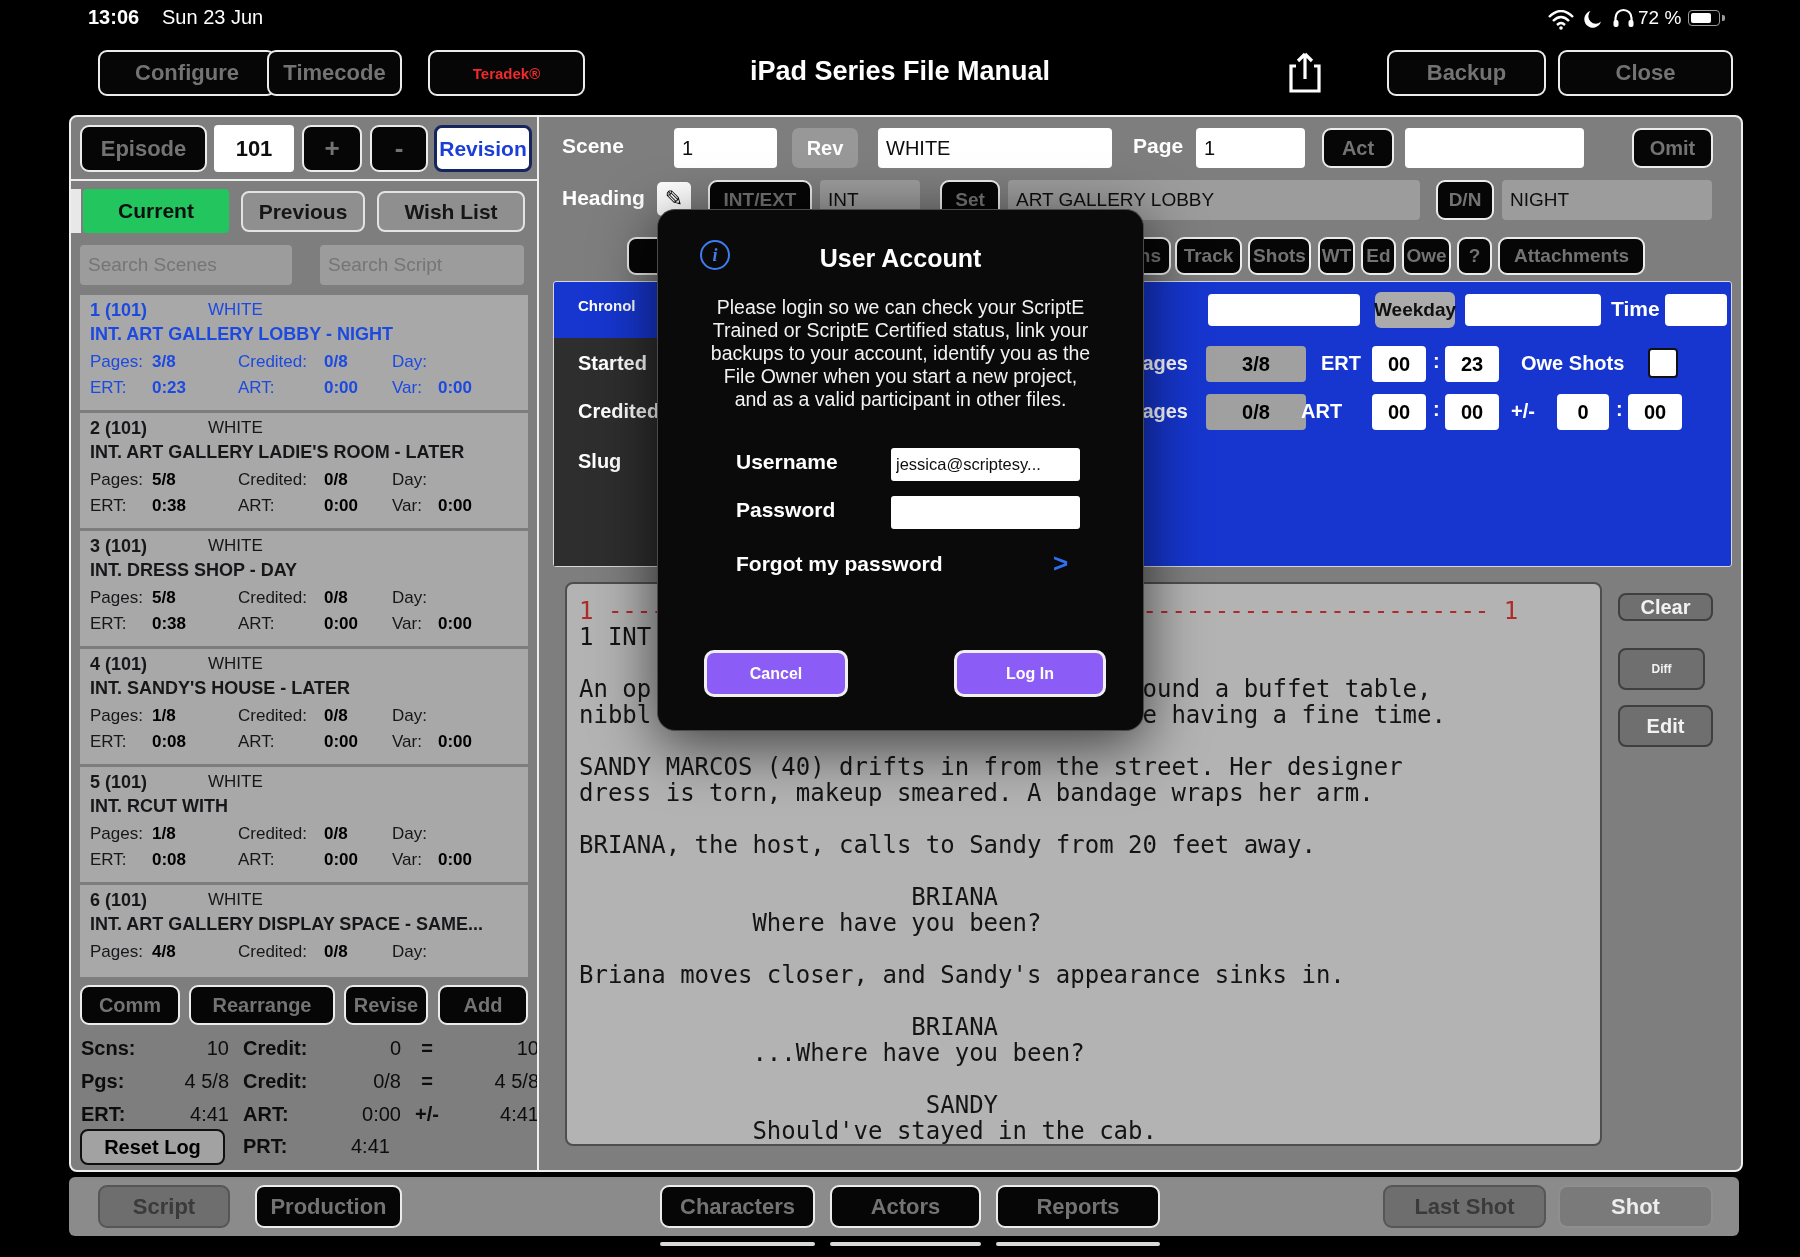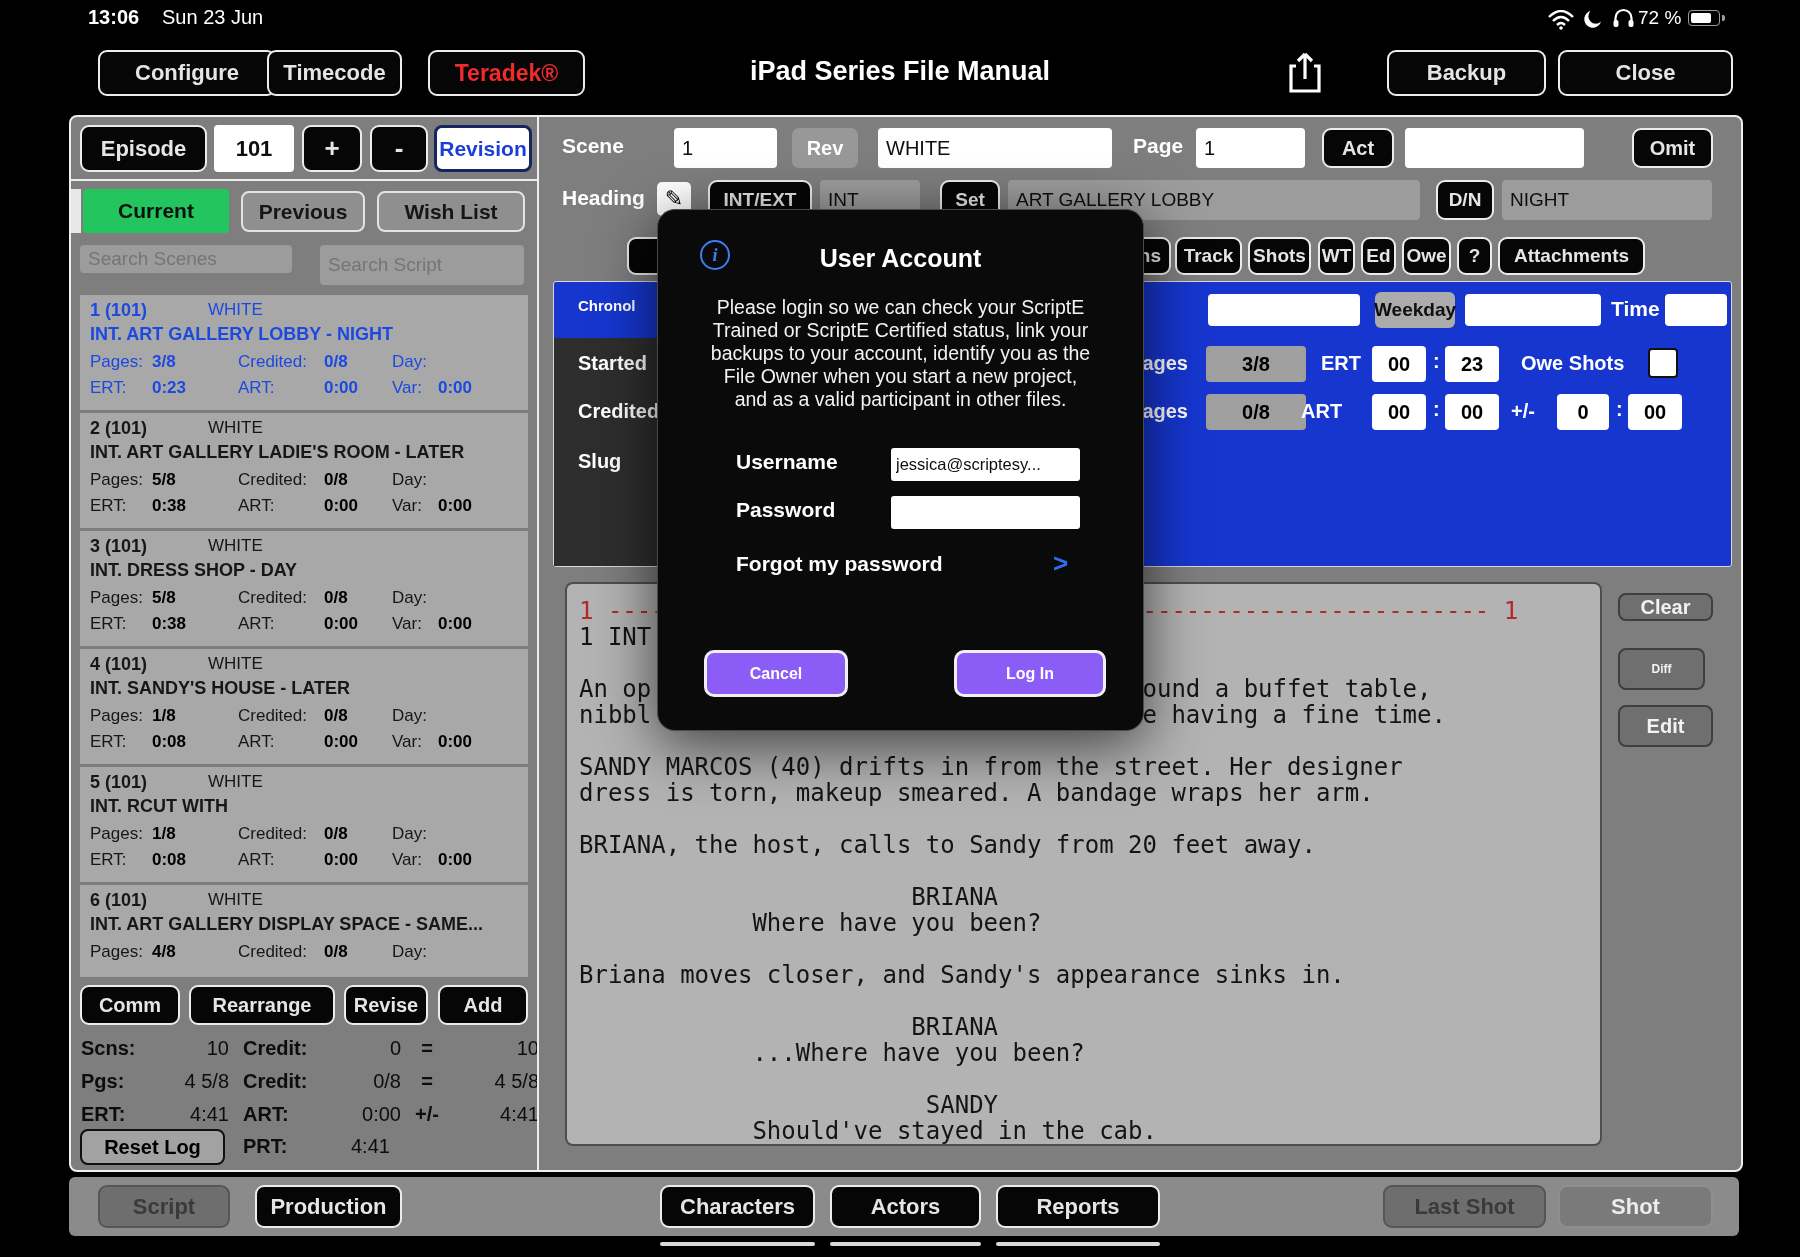--- a/index.html
+++ b/index.html
@@ -1,21 +1,21 @@
 <!DOCTYPE html>
 <html><head>
 <meta charset="utf-8">
 <style>
   html,body{margin:0;padding:0;background:#000;font-family:"Liberation Sans",sans-serif;}
   #screen{position:relative;width:1800px;height:1257px;background:#000;overflow:hidden;}
   .abs{position:absolute;box-sizing:border-box;}
   .fc{display:flex;align-items:center;justify-content:center;}
   .b{font-weight:700;}
   .w{color:#fff;}
-  .btnd{background:#060606;border:2px solid #ececec;border-radius:9px;color:#e5e5e5;font-weight:700;cursor:default;}
+  .btnd{background:#060606;border:2px solid #ececec;border-radius:9px;color:#737373;font-weight:700;cursor:default;}
   .btng{background:#6f6f6f;border:2px solid #3f3f3f;border-radius:8px;color:#f2f2f2;font-weight:700;}
   .btn-dis{background:#6e6e6e;border:2px solid #565656;border-radius:9px;color:#3a3a3a;font-weight:700;}
   .btn-shot{background:#7a7a7a;border:2px solid #8f8f8f;border-radius:9px;color:#ededed;font-weight:700;}
   .inw{background:#fff;border:0;border-radius:4px;color:#0e0e0e;font-family:inherit;padding:0 8px;box-sizing:border-box;}
   .ing{background:#9c9c9c;border:0;border-radius:4px;color:#0e0e0e;font-family:inherit;padding:0 8px;box-sizing:border-box;}
   .greybox{background:#a0a0a0;border-radius:4px;color:#000;font-weight:700;}
   .whitebox{background:#fff;border-radius:4px;color:#000;font-weight:700;}
   .plabel{color:#fff;font-weight:700;font-size:21px;}
   #frame{position:absolute;left:69px;top:115px;width:1670px;height:1053px;background:#7e7e7e;border:2px solid #efefef;border-radius:8px;overflow:hidden;}
   #scene-list{position:absolute;left:9px;top:178px;width:448px;height:682px;overflow:hidden;}
@@ -70,21 +70,21 @@
       </svg>
   </div>
   <div class="abs w" style="left:1638px;top:7px;font-size:19px;">72 %</div>
   <div class="abs" style="left:1688px;top:10px;width:32px;height:16px;border:1.5px solid #9b9b9b;border-radius:4px;">
     <div class="abs" style="left:1.5px;top:1.5px;width:20px;height:10px;background:#fff;border-radius:2px;"></div>
   </div>
   <div class="abs" style="left:1722px;top:15px;width:3px;height:6px;background:#9b9b9b;border-radius:0 2px 2px 0;"></div>
 
   <div class="abs fc btnd" style="left:98px;top:50px;width:178px;height:46px;font-size:22px;">Configure</div>
   <div class="abs fc btnd" style="left:267px;top:50px;width:135px;height:46px;font-size:22px;">Timecode</div>
-  <div class="abs fc btnd" style="left:428px;top:50px;width:157px;height:46px;font-size:23px;color:#ef2b2b;">Teradek®</div>
+  <div class="abs fc btnd" style="left:428px;top:50px;width:157px;height:46px;font-size:15px;color:#ef2b2b;">Teradek®</div>
   <div class="abs w b" style="left:640px;top:56px;width:520px;text-align:center;font-size:27px;">iPad Series File Manual</div>
   <div class="abs fc" style="left:1283px;top:46px;width:44px;height:52px;">
     <svg width="40" height="48" viewBox="0 0 40 48">
         <path d="M11 18 H6 V43 H34 V18 H29" stroke="#fff" stroke-width="3.2" fill="none"></path>
         <path d="M20 31 V6 M20 6 L13 13 M20 6 L27 13" stroke="#fff" stroke-width="3.2" fill="none"></path>
       </svg>
   </div>
   <div class="abs fc btnd" style="left:1387px;top:50px;width:159px;height:46px;font-size:22px;">Backup</div>
   <div class="abs fc btnd" style="left:1558px;top:50px;width:175px;height:46px;font-size:22px;">Close</div>
 
@@ -95,21 +95,21 @@
     <div class="abs fc btnd" style="left:231px;top:8px;width:60px;height:47px;font-size:26px;">+</div>
     <div class="abs fc btnd" style="left:299px;top:8px;width:58px;height:47px;font-size:26px;">-</div>
     <div class="abs fc" style="left:363px;top:8px;width:98px;height:47px;background:#fff;border:3px solid #17255e;border-radius:8px;color:#1b3fd6;font-weight:700;font-size:21px;">Revision</div>
     <div class="abs" style="left:0;top:62px;width:466px;height:2px;background:#eee;"></div>
 
     <div class="abs" style="left:0;top:72px;width:10px;height:44px;background:#e8e8e8;"></div>
     <div class="abs fc" style="left:12px;top:72px;width:146px;height:44px;background:#22c55e;color:#101010;font-weight:700;font-size:21px;border-radius:4px;">Current</div>
     <div class="abs fc" style="left:170px;top:74px;width:124px;height:41px;background:#8f8f8f;border:2px solid #e3e3e3;border-radius:8px;color:#161616;font-weight:700;font-size:21px;">Previous</div>
     <div class="abs fc" style="left:306px;top:74px;width:148px;height:41px;background:#8f8f8f;border:2px solid #e3e3e3;border-radius:8px;color:#161616;font-weight:700;font-size:21px;">Wish List</div>
 
-    <input class="abs ing" style="left: 9px; top: 128px; width: 212px; height: 28px; font-size: 19px; color: #000000;" placeholder="Search Scenes">
+    <input class="abs ing" style="left: 9px; top: 128px; width: 212px; height: 40px; font-size: 19px; color: #000000;" placeholder="Search Scenes">
     <input class="abs ing" style="left: 249px; top: 128px; width: 204px; height: 40px; font-size: 19px; color: rgb(94, 94, 94);" placeholder="Search Script">
 
     <div id="scene-list">
 
       <div class="scene sel">
         <div class="srow" style="top:5px;">
             <span class="num">1 (101)</span>
             <span>WHITE</span>
           </div>
         <div class="srow" style="top:29px;">

